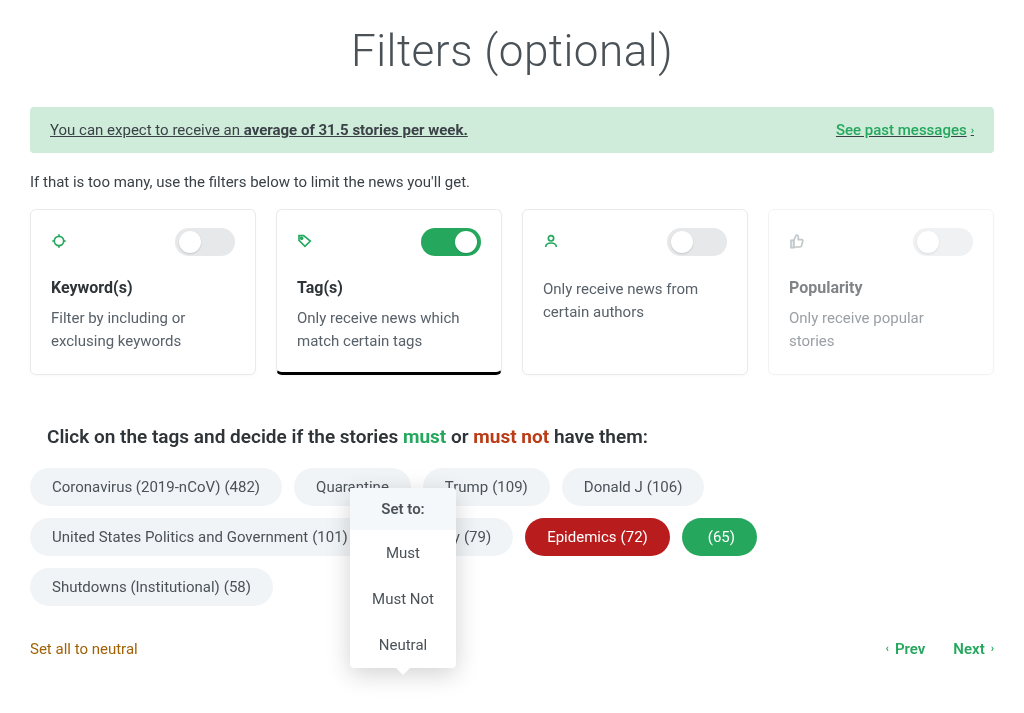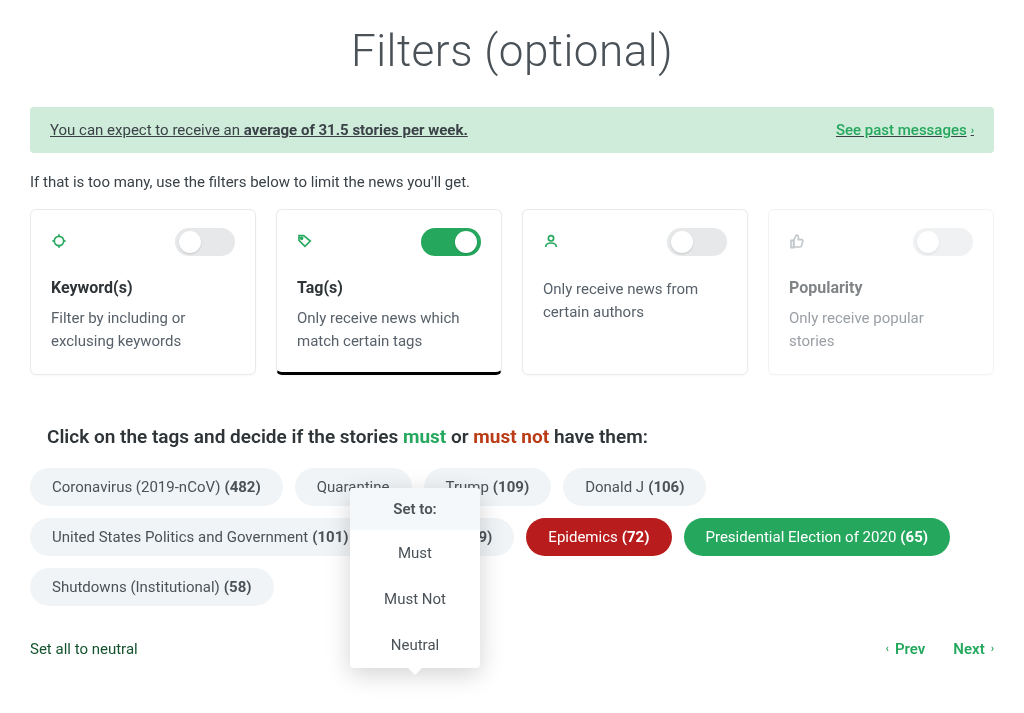--- a/index.html
+++ b/index.html
@@ -20,29 +20,29 @@
 .toggle.off { background: #e6e8ea; }
 .toggle.on { background: #25a85e; }
 .toggle .knob { width: 22px; height: 22px; border-radius: 50%; background: #fff; position: absolute; top: 3px; transition: left .2s; box-shadow: 0 1px 2px rgba(0,0,0,0.15);}
 .toggle.off .knob { left: 4px; }
 .toggle.on .knob { left: 34px; }
 .instruction { margin: 50px 17px 20px; font-size: 19px; color: #2e3437; font-weight: 600; }
 .instruction .m1 { color: #25a85e; font-weight: 700; }
 .instruction .m2 { color: #ba3b15; font-weight: 700; }
 .chips { display: flex; flex-wrap: wrap; gap: 12px; position: relative; }
 .chip { background: #f1f4f6; color: #4a5258; border-radius: 22px; padding: 10px 22px; font-size: 15px; cursor: pointer; display: inline-flex; align-items: flex-start; }
-.chip .cnt { font-weight: 700; margin-left: 4px;}
+.chip .cnt { font-weight: 400; margin-left: 4px;}
 .chip.must { background: #25a85e; color: #fff; }
 .chip.mustnot { background: #b91c1c; color: #fff; }
-.popover { position: absolute; background: #fff; border-radius: 4px; box-shadow: 0 6px 24px rgba(0,0,0,0.18); width: 130px; text-align: center; z-index: 100; left: 350px; top: 488px; font-size: 15px;}
+.popover { position: absolute; background: #fff; border-radius: 4px; box-shadow: 0 6px 24px rgba(0,0,0,0.18); width: 106px; text-align: center; z-index: 100; left: 350px; top: 488px; font-size: 15px;}
 .popover .pop-head { background: #f5f8fa; padding: 12px 0; font-weight: 600; color: #4a5258; border-radius: 4px 4px 0 0; }
 .popover .pop-item { padding: 14px 0; color: #4a5258; cursor: pointer; }
 .popover::after { content: ""; position: absolute; bottom: -7px; left: 50%; transform: translateX(-50%); border-left: 7px solid transparent; border-right: 7px solid transparent; border-top: 7px solid #fff;}
 .footer { display: flex; justify-content: space-between; align-items: center; margin-top: 34px; font-size: 15px;}
-.footer .setall { color: #14532d; cursor: pointer; text-align: center; }
+.footer .setall { color: #a16207; cursor: pointer; text-align: center; }
 .footer .nav { display: flex; gap: 28px; align-items: center; }
 .footer .nav a { color: #25a85e; text-decoration: none; font-weight: 600; cursor: pointer; display: inline-flex; align-items: center; gap: 6px; }
 .chev { display: inline-block; font-size: 11px; font-weight: 700; }
 svg { display: inline-block; }
 </style>
 </head>
 <body>
 
 <h1>Filters (optional)</h1>
 
@@ -153,21 +153,20 @@
     </div>
     <div class="chip">
       <span>your city</span>
       <span class="cnt"> (79)</span>
     </div>
     <div class="chip mustnot">
       <span>Epidemics</span>
       <span class="cnt"> (72)</span>
     </div>
     <div class="chip must">
-      <span>Presidential Election of 2020</span>
       <span class="cnt"> (65)</span>
     </div>
     <div class="chip">
       <span>Shutdowns (Institutional)</span>
       <span class="cnt"> (58)</span>
     </div>
   </div>
 
 <div class="popover">
   <div class="pop-head">Set to:</div>

